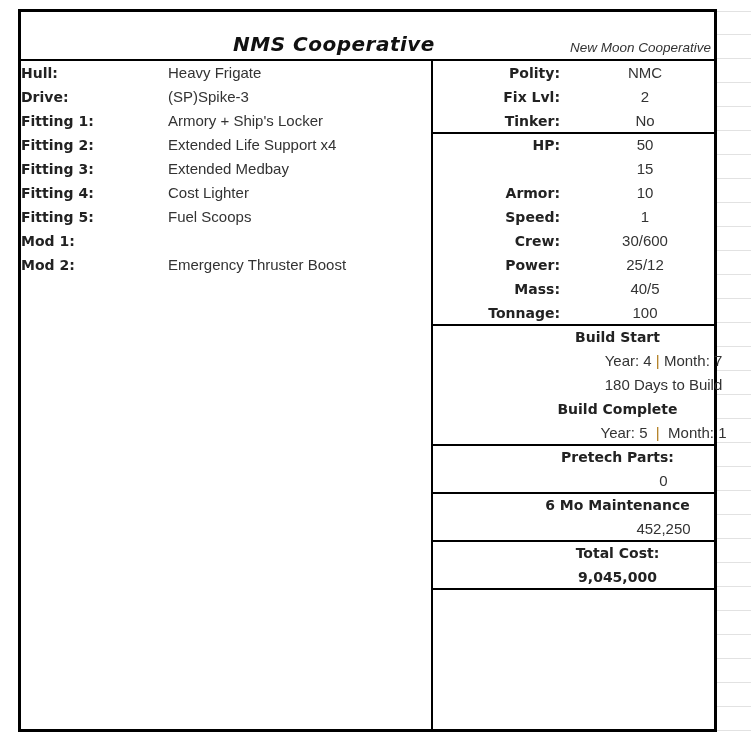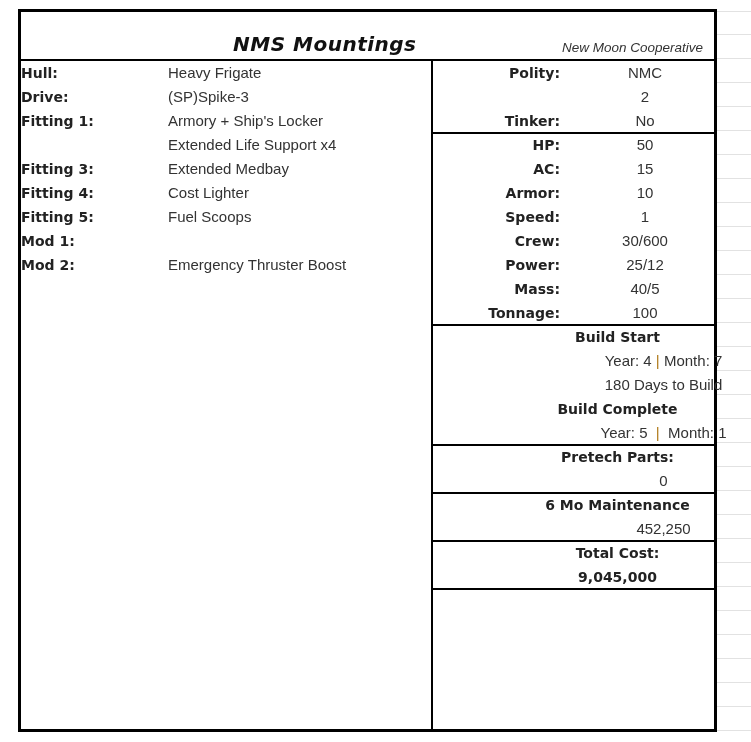--- a/index.html
+++ b/index.html
@@ -4,21 +4,21 @@
 <style>
   html, body { margin:0; padding:0; background:#ffffff; }
   body { width:751px; height:742px; position:relative; overflow:hidden;
          font-family:"DejaVu Sans", sans-serif; color:#222; }
   .gridline { position:absolute; left:716px; width:35px; height:1px; background:#e2e2e2; }
   .sheet { position:absolute; left:18px; top:9px; width:693px; height:717px;
            border:3px solid #000; box-sizing:content-box; }
   .header { position:absolute; left:0; top:0; width:693px; height:47px; border-bottom:2px solid #000; }
   .title { position:absolute; left:212px; top:20px; font-family:"DejaVu Sans", sans-serif;
            font-style:italic; font-weight:bold; font-size:20px; letter-spacing:0.5px; color:#111; }
-  .subtitle { position:absolute; right:11px; top:28px; font-style:italic; font-size:13.5px; color:#333;
+  .subtitle { position:absolute; right:3px; top:28px; font-style:italic; font-size:13.5px; color:#333;
               font-family:"Liberation Sans", sans-serif; }
   .divider { position:absolute; left:410px; top:49px; width:2px; height:668px; background:#000; }
   .left-list { position:absolute; left:0; top:49px; width:410px; }
   .lrow { position:absolute; height:24px; line-height:24px; font-size:14px; white-space:nowrap; }
   .lrow .lbl { position:absolute; right:0; width:160px; font-weight:bold; color:#222; }
   .lrow .val { position:absolute; left:8px; color:#333; font-family:"Liberation Sans", sans-serif; font-size:15px; }
   .right { position:absolute; left:412px; top:49px; width:281px; }
   .rrow { position:absolute; left:0; width:281px; height:24px; line-height:24px; font-size:14px; }
   .rrow .lbl { position:absolute; left:0; width:127px; text-align:right; font-weight:bold; color:#222; }
   .rrow .val { position:absolute; left:162px; width:100px; text-align:center; color:#333;
@@ -62,40 +62,41 @@
   <div class="gridline" style="top:610px"></div>
   <div class="gridline" style="top:634px"></div>
   <div class="gridline" style="top:658px"></div>
   <div class="gridline" style="top:682px"></div>
   <div class="gridline" style="top:706px"></div>
   <div class="gridline" style="top:730px"></div>
 </div>
 
 <div class="sheet">
   <div class="header">
-    <div class="title">NMS Mountings</div>
+    <div class="title">NMS Cooperative</div>
     <div class="subtitle">New Moon Cooperative</div>
   </div>
 
   <div class="divider"></div>
 
   <div class="left-list">
     <div class="lrow" style="top:0px;left:0;width:410px">
       <span class="lbl" style="right:auto;left:0">Hull:</span>
       <span class="val" style="left:147px">Heavy Frigate</span>
     </div>
     <div class="lrow" style="top:24px;left:0;width:410px">
       <span class="lbl" style="right:auto;left:0">Drive:</span>
       <span class="val" style="left:147px">(SP)Spike-3</span>
     </div>
     <div class="lrow" style="top:48px;left:0;width:410px">
       <span class="lbl" style="right:auto;left:0">Fitting 1:</span>
       <span class="val" style="left:147px">Armory + Ship's Locker</span>
     </div>
     <div class="lrow" style="top:72px;left:0;width:410px">
+      <span class="lbl" style="right:auto;left:0">Fitting 2:</span>
       <span class="val" style="left:147px">Extended Life Support x4</span>
     </div>
     <div class="lrow" style="top:96px;left:0;width:410px">
       <span class="lbl" style="right:auto;left:0">Fitting 3:</span>
       <span class="val" style="left:147px">Extended Medbay</span>
     </div>
     <div class="lrow" style="top:120px;left:0;width:410px">
       <span class="lbl" style="right:auto;left:0">Fitting 4:</span>
       <span class="val" style="left:147px">Cost Lighter</span>
     </div>
@@ -112,34 +113,34 @@
     </div>
   </div>
 
   <div class="right">
 
     <div class="rrow" style="top:0px">
       <span class="lbl">Polity:</span>
       <span class="val">NMC</span>
     </div>
     <div class="rrow" style="top:24px">
+      <span class="lbl">Fix Lvl:</span>
       <span class="val">2</span>
     </div>
     <div class="rrow" style="top:48px">
       <span class="lbl">Tinker:</span>
       <span class="val">No</span>
     </div>
     <div class="hline" style="top:71px"></div>
 
     <div class="rrow" style="top:72px">
       <span class="lbl">HP:</span>
       <span class="val">50</span>
     </div>
     <div class="rrow" style="top:96px">
-      <span class="lbl">AC:</span>
       <span class="val">15</span>
     </div>
     <div class="rrow" style="top:120px">
       <span class="lbl">Armor:</span>
       <span class="val">10</span>
     </div>
     <div class="rrow" style="top:144px">
       <span class="lbl">Speed:</span>
       <span class="val">1</span>
     </div>

